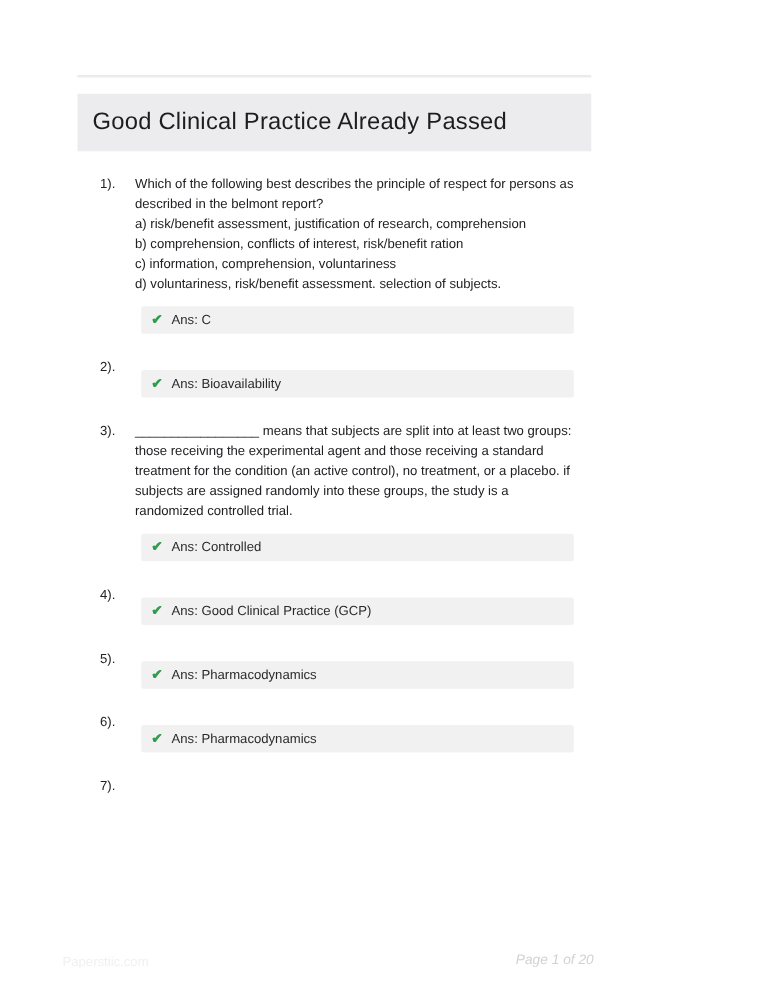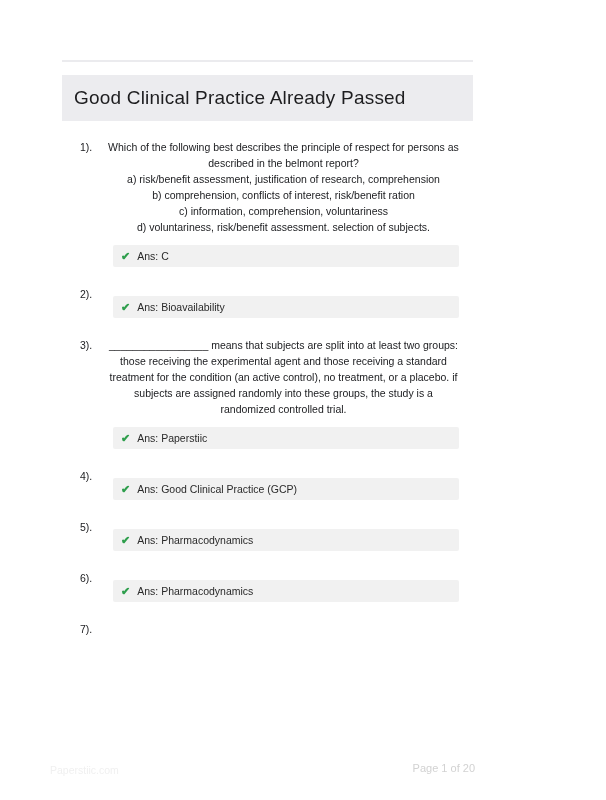--- a/index.html
+++ b/index.html
@@ -68,21 +68,20 @@
   .qbody {
     flex: 1;
     min-width: 0;
     padding-right: 14px;
   }
   .qtext {
     font-size: 10.5px;
     line-height: 16px;
     white-space: pre-wrap;
     color: #202124;
-    text-align: center;
   }
   .answer {
     margin-top: 10px;
     margin-left: 5px;
     background: #f1f1f1;
     border-radius: 2px;
     height: 22px;
     display: flex;
     align-items: center;
     gap: 7px;
@@ -105,20 +104,21 @@
     top: 764px;
     font-size: 10.5px;
     color: #f0f0f0;
   }
   .footer-page {
     position: absolute;
     right: 59px;
     top: 762px;
     font-size: 11px;
     color: #d2d2d2;
+    font-style: italic;
   }
 </style>
 </head>
 <body>
 
 <div class="page">
 
   <div class="top-divider"></div>
 
   <header class="title-bar">
@@ -151,21 +151,21 @@
         </div>
       </div>
     </div>
 
     <div class="question">
       <div class="qnum">3).</div>
       <div class="qbody">
         <div class="qtext">_________________ means that subjects are split into at least two groups: those receiving the experimental agent and those receiving a standard treatment for the condition (an active control), no treatment, or a placebo. if subjects are assigned randomly into these groups, the study is a randomized controlled trial.</div>
         <div class="answer">
           <span class="check">✔</span>
-          <span class="ans-label">Ans: Paperstiic</span>
+          <span class="ans-label">Ans: Controlled</span>
         </div>
       </div>
     </div>
 
     <div class="question">
       <div class="qnum">4).</div>
       <div class="qbody">
         <div class="answer">
           <span class="check">✔</span>
           <span class="ans-label">Ans: Good Clinical Practice (GCP)</span>

